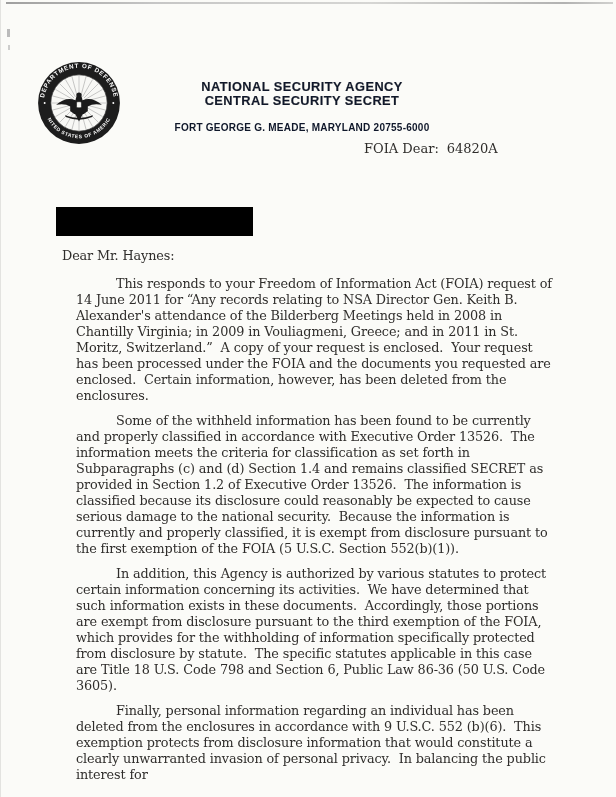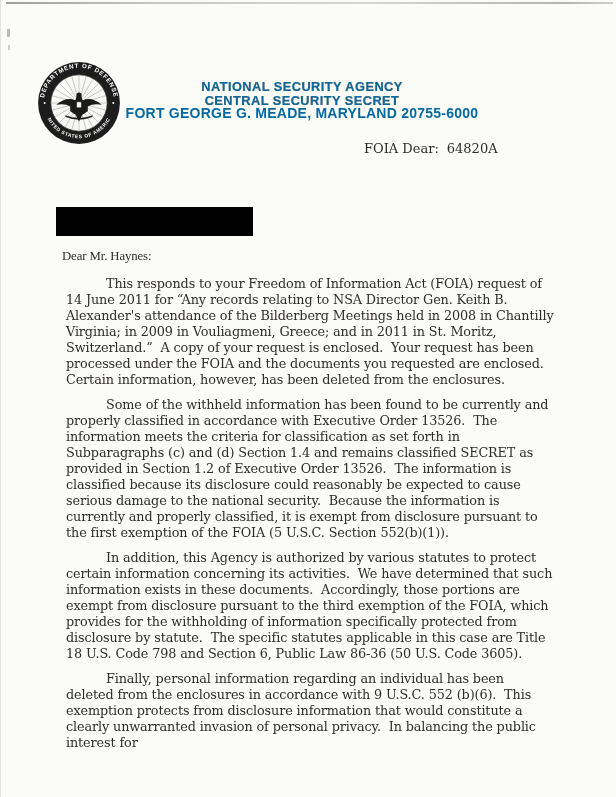--- a/index.html
+++ b/index.html
@@ -23,39 +23,39 @@
   .scan-speck-2{position:absolute;left:8px;top:45px;width:2px;height:5px;background:#b9b9b9;opacity:.7;}
   .scan-left-edge{position:absolute;left:0;top:0;bottom:0;width:1px;background:#e3e3e0;}
 
   .seal{position:absolute;left:35px;top:59px;width:88px;height:88px;}
   .seal svg{display:block;width:100%;height:100%;}
 
   .header-block{
     position:absolute;left:102px;top:80px;width:400px;
     text-align:center;
     font-family:"Liberation Sans",sans-serif;
-    color:#0369a1;
+    color:#0f172a;
   }
   .agency-line{font-size:12.8px;line-height:13.6px;letter-spacing:.45px;font-weight:bold;-webkit-text-stroke:.2px #3c3c3c;}
-  .agency-sub{font-size:14px;line-height:11px;letter-spacing:.25px;margin-top:1px;font-weight:bold;}
+  .agency-sub{font-size:10px;line-height:11px;letter-spacing:.25px;margin-top:15px;font-weight:bold;}
 
   .ref-block{position:absolute;left:364px;top:140px;font-size:13px;line-height:17.5px;}
   .ref-line span{white-space:pre;}
   .ref-case-number{margin-left:8px;}
 
   .recipient{position:absolute;left:73px;top:187px;font-size:13px;letter-spacing:.35px;}
   .redaction-bar{position:absolute;left:56px;top:207px;width:197px;height:29px;background:#000;}
 
   .letter-body{
     position:absolute;left:62px;top:248px;width:492px;
     font-size:12.8px;line-height:16px;letter-spacing:-0.12px;
     text-align:left;
   }
-  .salutation{margin:0 0 12px 0;font-family:Liberation Serif, serif;}
-  .letter-body p{margin:9px 0 0 4px;text-indent:40px;white-space:pre-wrap;}
+  .salutation{margin:0 0 12px 0;}
+  .letter-body p{margin:9px 0 0 14px;text-indent:40px;white-space:pre-wrap;}
 </style>
 </head>
 <body>
 
 <div class="page">
 
   <div class="scan-top-line"></div>
   <div class="scan-speck-1"></div>
   <div class="scan-speck-2"></div>
   <div class="scan-left-edge"></div>

